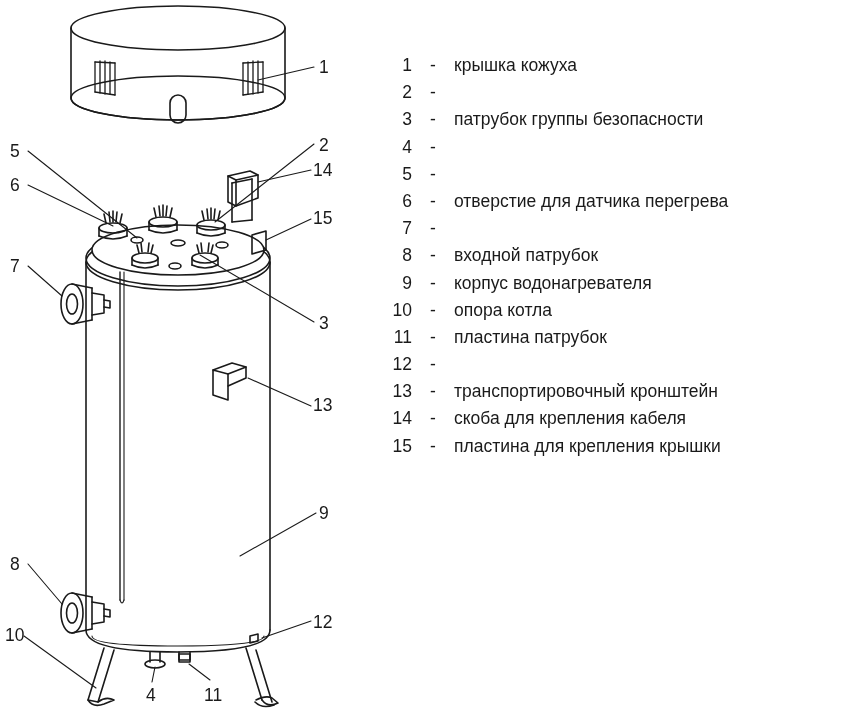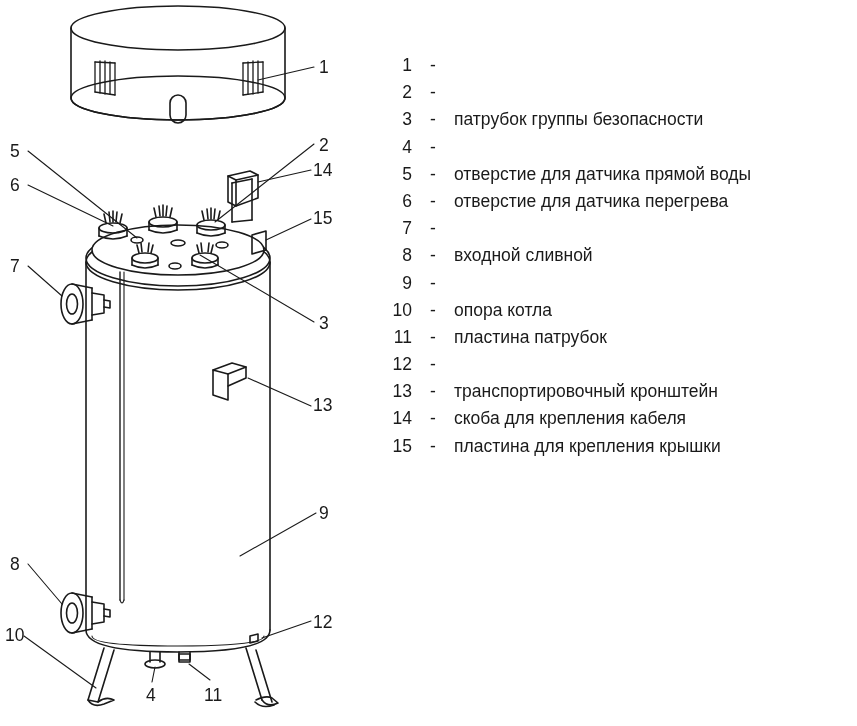--- a/index.html
+++ b/index.html
@@ -271,56 +271,57 @@
   <div class="callout" style="left:10px;  top:554px;">8</div>
   <div class="callout" style="left:313px; top:612px;">12</div>
   <div class="callout" style="left:5px;   top:625px;">10</div>
   <div class="callout" style="left:146px; top:685px;">4</div>
   <div class="callout" style="left:204px; top:685px;">11</div>
 
   <div id="legend">
     <div class="legend-row">
       <span class="legend-num">1</span>
       <span class="legend-dash">-</span>
+      <span class="legend-label">крышка кожуха</span>
     </div>
     <div class="legend-row">
       <span class="legend-num">2</span>
       <span class="legend-dash">-</span>
     </div>
     <div class="legend-row">
       <span class="legend-num">3</span>
       <span class="legend-dash">-</span>
       <span class="legend-label">патрубок группы безопасности</span>
     </div>
     <div class="legend-row">
       <span class="legend-num">4</span>
       <span class="legend-dash">-</span>
     </div>
     <div class="legend-row">
       <span class="legend-num">5</span>
       <span class="legend-dash">-</span>
-      <span class="legend-label">отверстие для  датчика прямой воды</span>
     </div>
     <div class="legend-row">
       <span class="legend-num">6</span>
       <span class="legend-dash">-</span>
       <span class="legend-label">отверстие для датчика перегрева</span>
     </div>
     <div class="legend-row">
       <span class="legend-num">7</span>
       <span class="legend-dash">-</span>
     </div>
     <div class="legend-row">
       <span class="legend-num">8</span>
       <span class="legend-dash">-</span>
-      <span class="legend-label">входной сливной</span>
+      <span class="legend-label">входной патрубок</span>
     </div>
     <div class="legend-row">
       <span class="legend-num">9</span>
       <span class="legend-dash">-</span>
+      <span class="legend-label">корпус  водонагревателя</span>
     </div>
     <div class="legend-row">
       <span class="legend-num">10</span>
       <span class="legend-dash">-</span>
       <span class="legend-label">опора котла</span>
     </div>
     <div class="legend-row">
       <span class="legend-num">11</span>
       <span class="legend-dash">-</span>
       <span class="legend-label">пластина патрубок</span>

